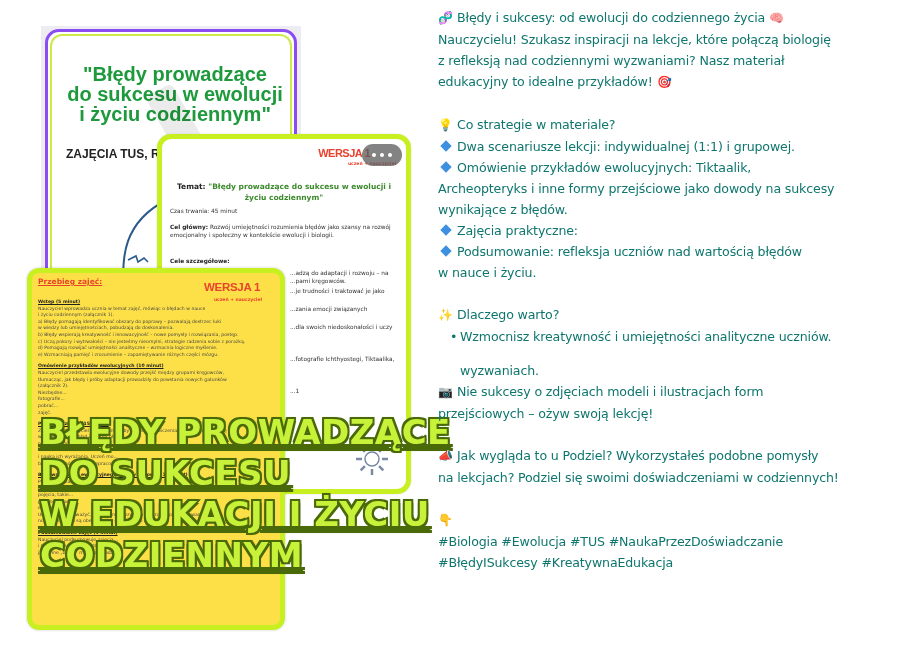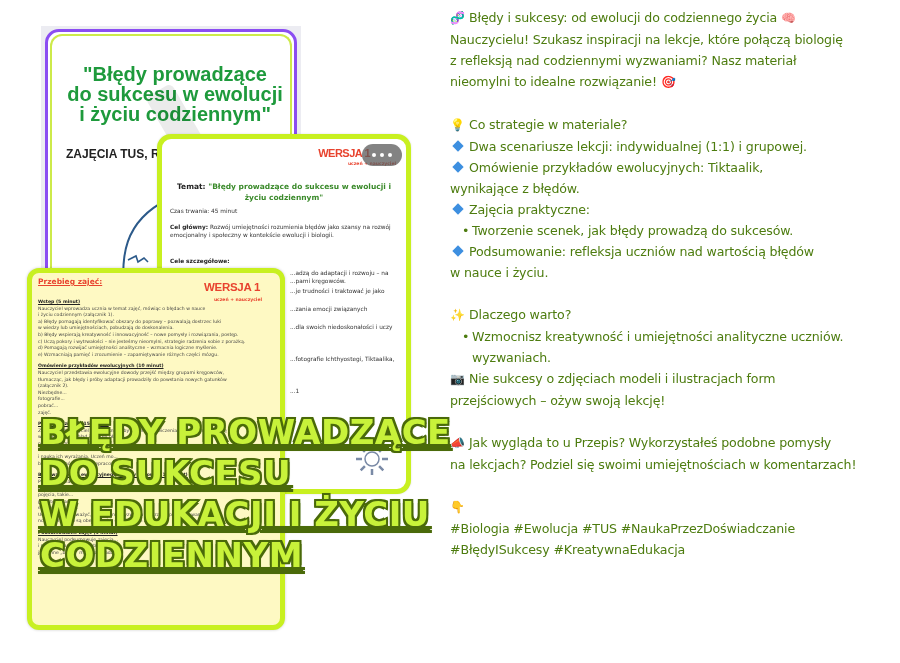--- a/index.html
+++ b/index.html
@@ -43,21 +43,21 @@
     }
     .more-btn span { width: 4px; height: 4px; border-radius: 50%; background: #fff; display: block; }
     .p2-temat { position: absolute; left: 10px; right: 10px; top: 42px; text-align: center; font-size: 7.5px; font-weight: 700; line-height: 11px; color: #222; }
     .p2-temat .green { color: #3a8a2a; }
     .p2-line { position: absolute; left: 8px; right: 8px; font-size: 5.8px; line-height: 8px; color: #333; }
     .p2-line b { color: #222; }
     .gear-icon { position: absolute; right: 14px; bottom: 10px; }
 
     .page3 {
       position: absolute; left: 27px; top: 268px; width: 258px; height: 362px;
-      border: 5px solid #c8f020; border-radius: 12px; background: #fef9c3; overflow: hidden;
+      border: 5px solid #c8f020; border-radius: 12px; background: #fde047; overflow: hidden;
       box-shadow: 0 0 3px rgba(0,0,0,0.2);
     }
     .p3-head { position: absolute; left: 6px; top: 4px; font-size: 7.5px; font-weight: 700; color: #e8432e; text-decoration: underline; }
     .p3-wersja { position: absolute; right: 20px; top: 8px; font-family: "Liberation Sans", sans-serif; font-weight: 700; font-size: 11.5px; color: #e8432e; letter-spacing: -0.3px; }
     .p3-wersja-sub { position: absolute; right: 18px; top: 24px; font-size: 4.5px; color: #e8432e; font-weight: 700; }
     .p3-body { position: absolute; left: 6px; right: 6px; top: 26px; font-size: 4.6px; line-height: 6.6px; color: #444; }
     .p3-body .sec { font-weight: 700; text-decoration: underline; color: #222; margin-top: 5px; display: block; }
     .p3-body .sec:first-child { margin-top: 0; }
 
     .overlay-title {
@@ -66,29 +66,29 @@
       color: #c8f23a; letter-spacing: 0.5px;
       -webkit-text-stroke: 3px #4a6a0a;
       paint-order: stroke fill;
       text-shadow: 0 0 3px #4a6a0a, 2px 2px 0 #4a6a0a, -2px -2px 0 #4a6a0a, 2px -2px 0 #4a6a0a, -2px 2px 0 #4a6a0a;
       text-decoration: underline;
     }
     .overlay-title div { white-space: nowrap; }
 
     
     .post {
-      position: absolute; left: 450px; top: 7px; width: 445px;
-      font-family: "DejaVu Sans", sans-serif; font-size: 12.6px; line-height: 21px; color: #4d7c0f;
+      position: absolute; left: 438px; top: 7px; width: 445px;
+      font-family: "DejaVu Sans", sans-serif; font-size: 12.6px; line-height: 21px; color: #0f766e;
       letter-spacing: -0.15px;
     }
     .post .p { display: block; }
     .post .gap { height: 21px; }
     .post .bullet { display: block; padding-left: 22px; position: relative; }
     .post .bullet::before { content: "•"; position: absolute; left: 12px; top: 0; }
-    .post .bullet.cont { padding-left: 22px; }
+    .post .bullet.cont { padding-left: 22px; margin-top: 13px; }
     .post .bullet.cont::before { content: ""; }
     .emoji { display: inline-block; width: 16px; text-align: center; font-size: 12px; margin-right: 3px; }
     .diamond {
       display: inline-block; width: 8px; height: 8px; background: #3d8fe0; transform: rotate(45deg);
       margin: 0 7px 1px 4px;
     }
   </style>
 </head>
 <body>
 
@@ -206,63 +206,63 @@
 
 <div class="post">
 
   <div class="p">
     <span class="emoji">🧬</span><span>Błędy i sukcesy: od ewolucji do codziennego życia</span>
     <span class="emoji">🧠</span>
   </div>
   <div class="p">Nauczycielu! Szukasz inspiracji na lekcje, które połączą biologię</div>
   <div class="p">z refleksją nad codziennymi wyzwaniami? Nasz materiał</div>
   <div class="p">
-    <span>nieomylni to idealne rozwiązanie!</span>
+    <span>edukacyjny to idealne przykładów!</span>
     <span class="emoji">🎯</span>
   </div>
 
   <div class="gap"></div>
 
   <div class="p">
     <span class="emoji">💡</span><span>Co strategie w materiale?</span>
   </div>
   <div class="p">
     <span class="diamond"></span><span>Dwa scenariusze lekcji: indywidualnej (1:1) i grupowej.</span>
   </div>
   <div class="p">
     <span class="diamond"></span><span>Omówienie przykładów ewolucyjnych: Tiktaalik,</span>
   </div>
+  <div class="p">Archeopteryks i inne formy przejściowe jako dowody na sukcesy</div>
   <div class="p">wynikające z błędów.</div>
   <div class="p">
     <span class="diamond"></span><span>Zajęcia praktyczne:</span>
   </div>
-  <div class="bullet">Tworzenie scenek, jak błędy prowadzą do sukcesów.</div>
   <div class="p">
     <span class="diamond"></span><span>Podsumowanie: refleksja uczniów nad wartością błędów</span>
   </div>
   <div class="p">w nauce i życiu.</div>
 
   <div class="gap"></div>
 
   <div class="p">
     <span class="emoji">✨</span><span>Dlaczego warto?</span>
   </div>
   <div class="bullet">Wzmocnisz kreatywność i umiejętności analityczne uczniów.</div>
   <div class="bullet cont">wyzwaniach.</div>
   <div class="p">
     <span class="emoji">📷</span><span>Nie sukcesy o zdjęciach modeli i ilustracjach form</span>
   </div>
   <div class="p">przejściowych – ożyw swoją lekcję!</div>
 
   <div class="gap"></div>
 
   <div class="p">
-    <span class="emoji">📣</span><span>Jak wygląda to u Przepis? Wykorzystałeś podobne pomysły</span>
-  </div>
-  <div class="p">na lekcjach? Podziel się swoimi umiejętnościach w komentarzach!</div>
+    <span class="emoji">📣</span><span>Jak wygląda to u Podziel? Wykorzystałeś podobne pomysły</span>
+  </div>
+  <div class="p">na lekcjach? Podziel się swoimi doświadczeniami w codziennych!</div>
 
   <div class="gap"></div>
 
   <div class="p">
     <span class="emoji">👇</span>
   </div>
   <div class="p">#Biologia #Ewolucja #TUS #NaukaPrzezDoświadczanie</div>
   <div class="p">#BłędyISukcesy #KreatywnaEdukacja</div>
 </div>
 

